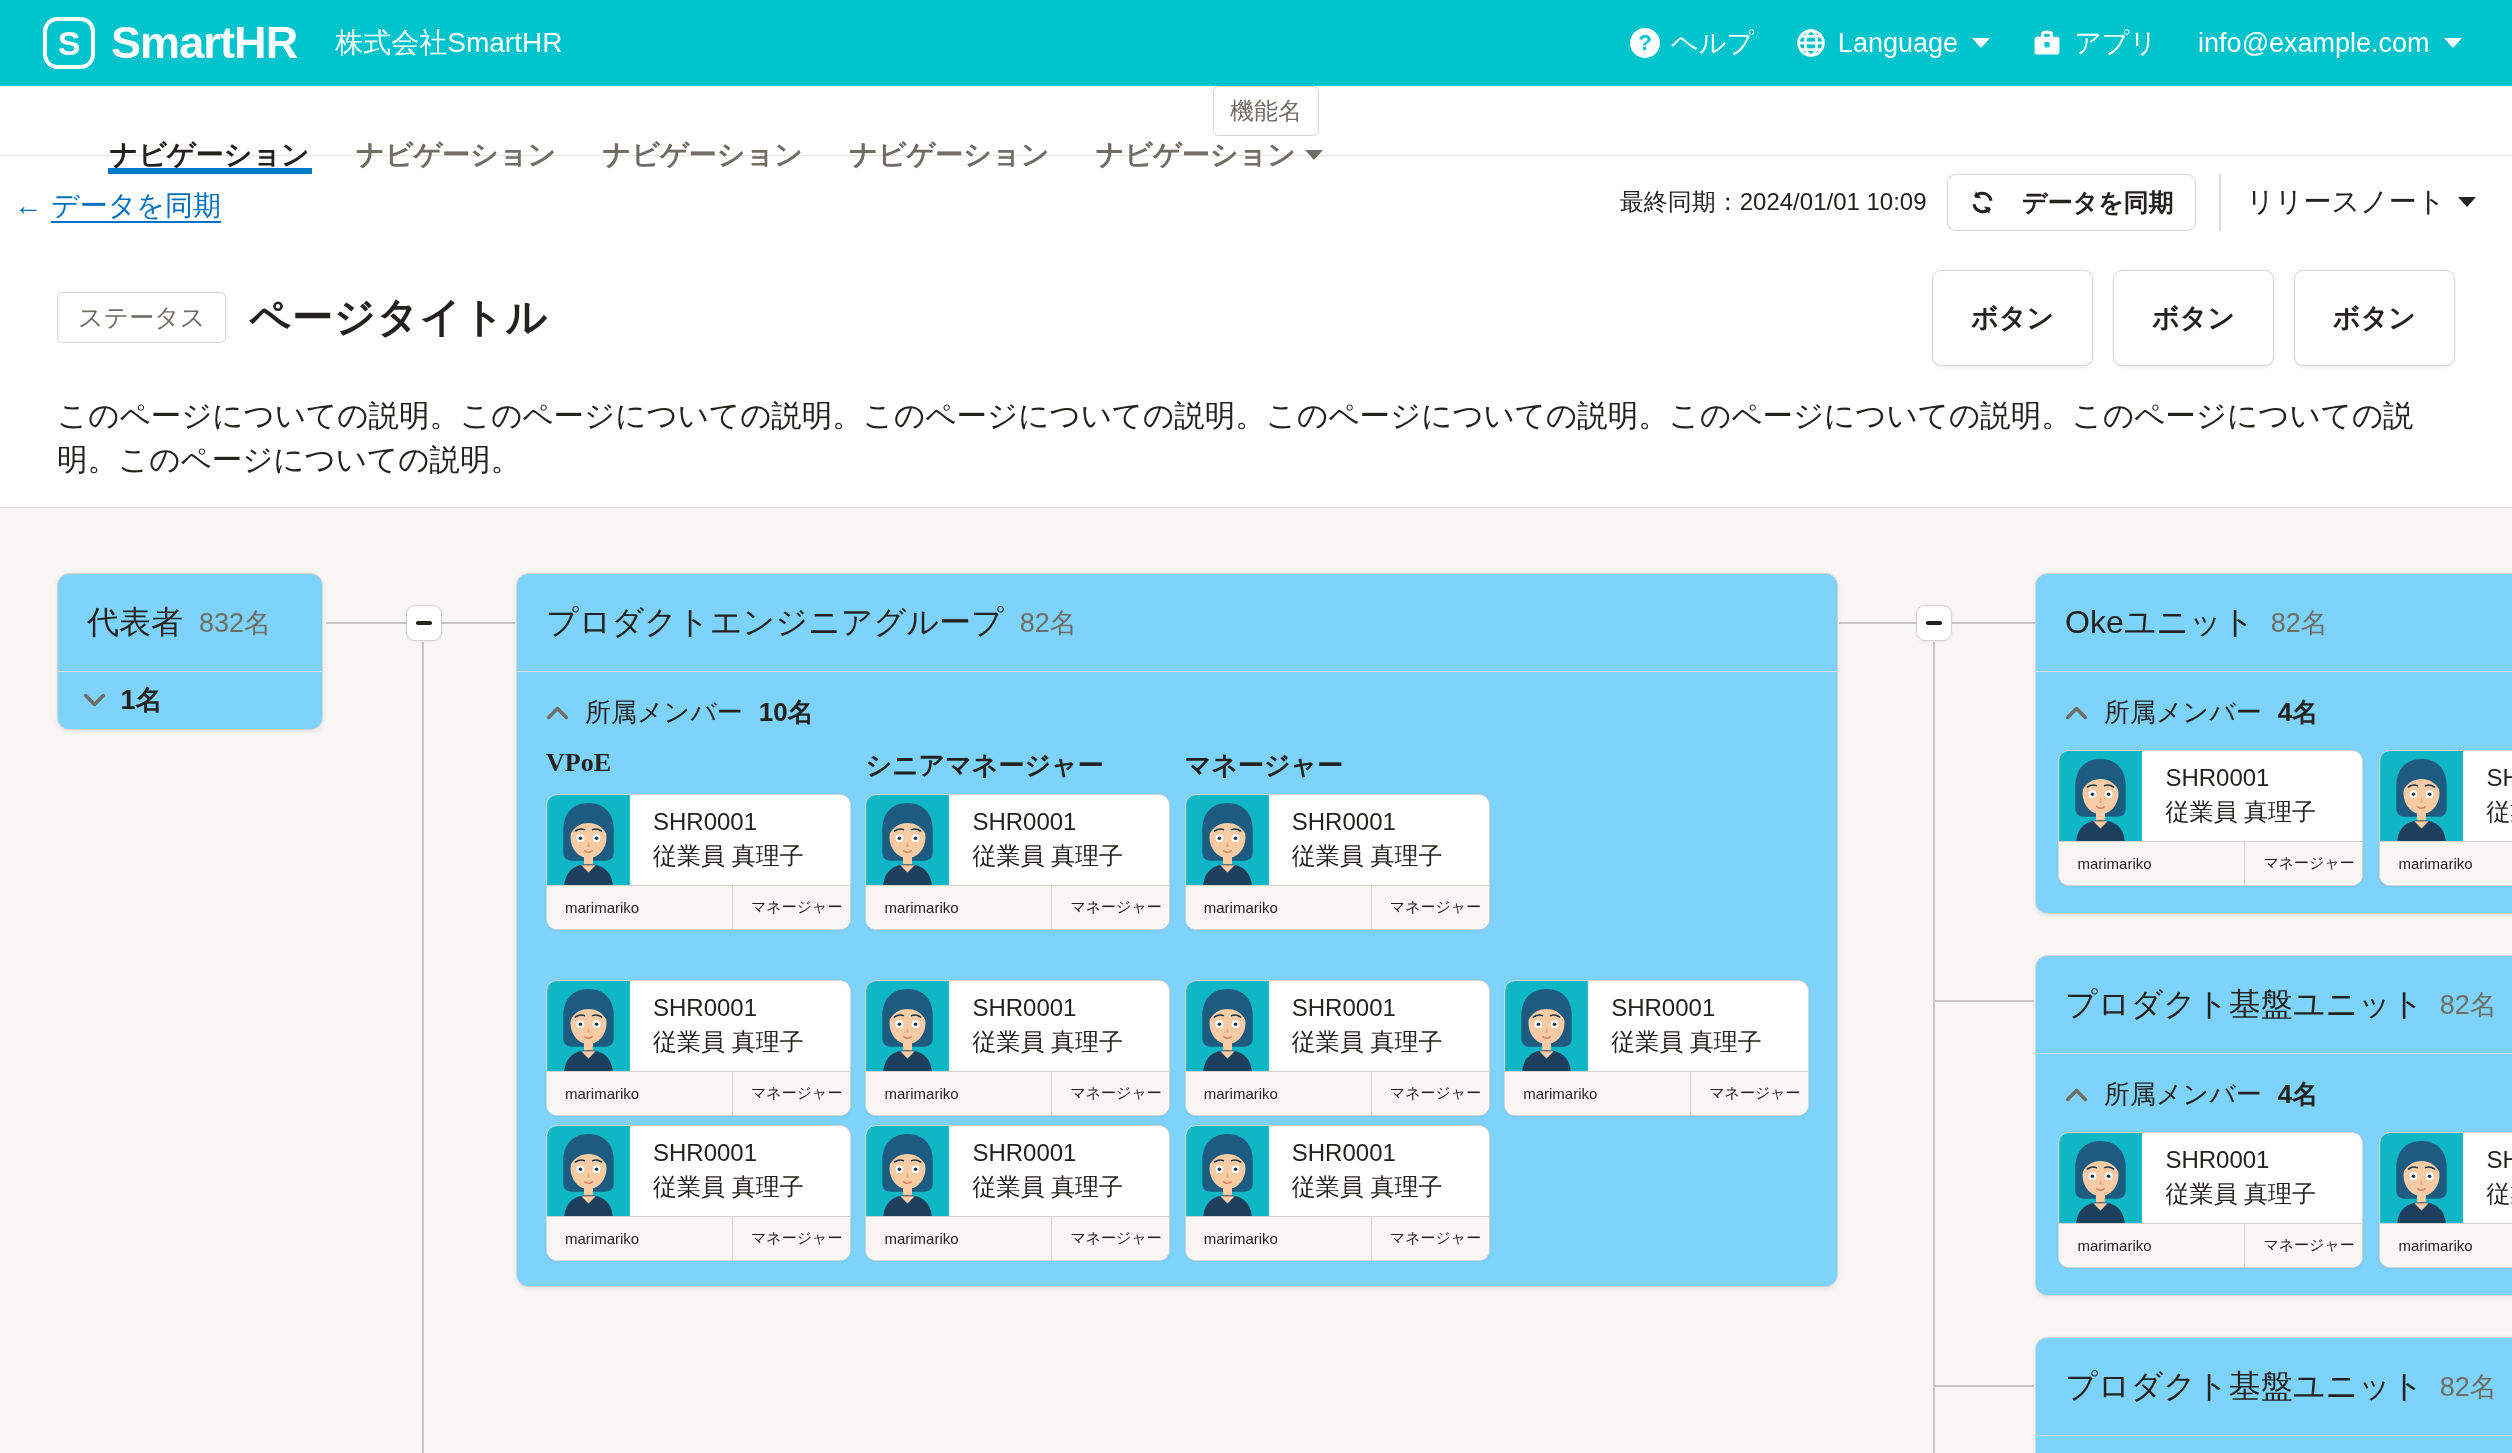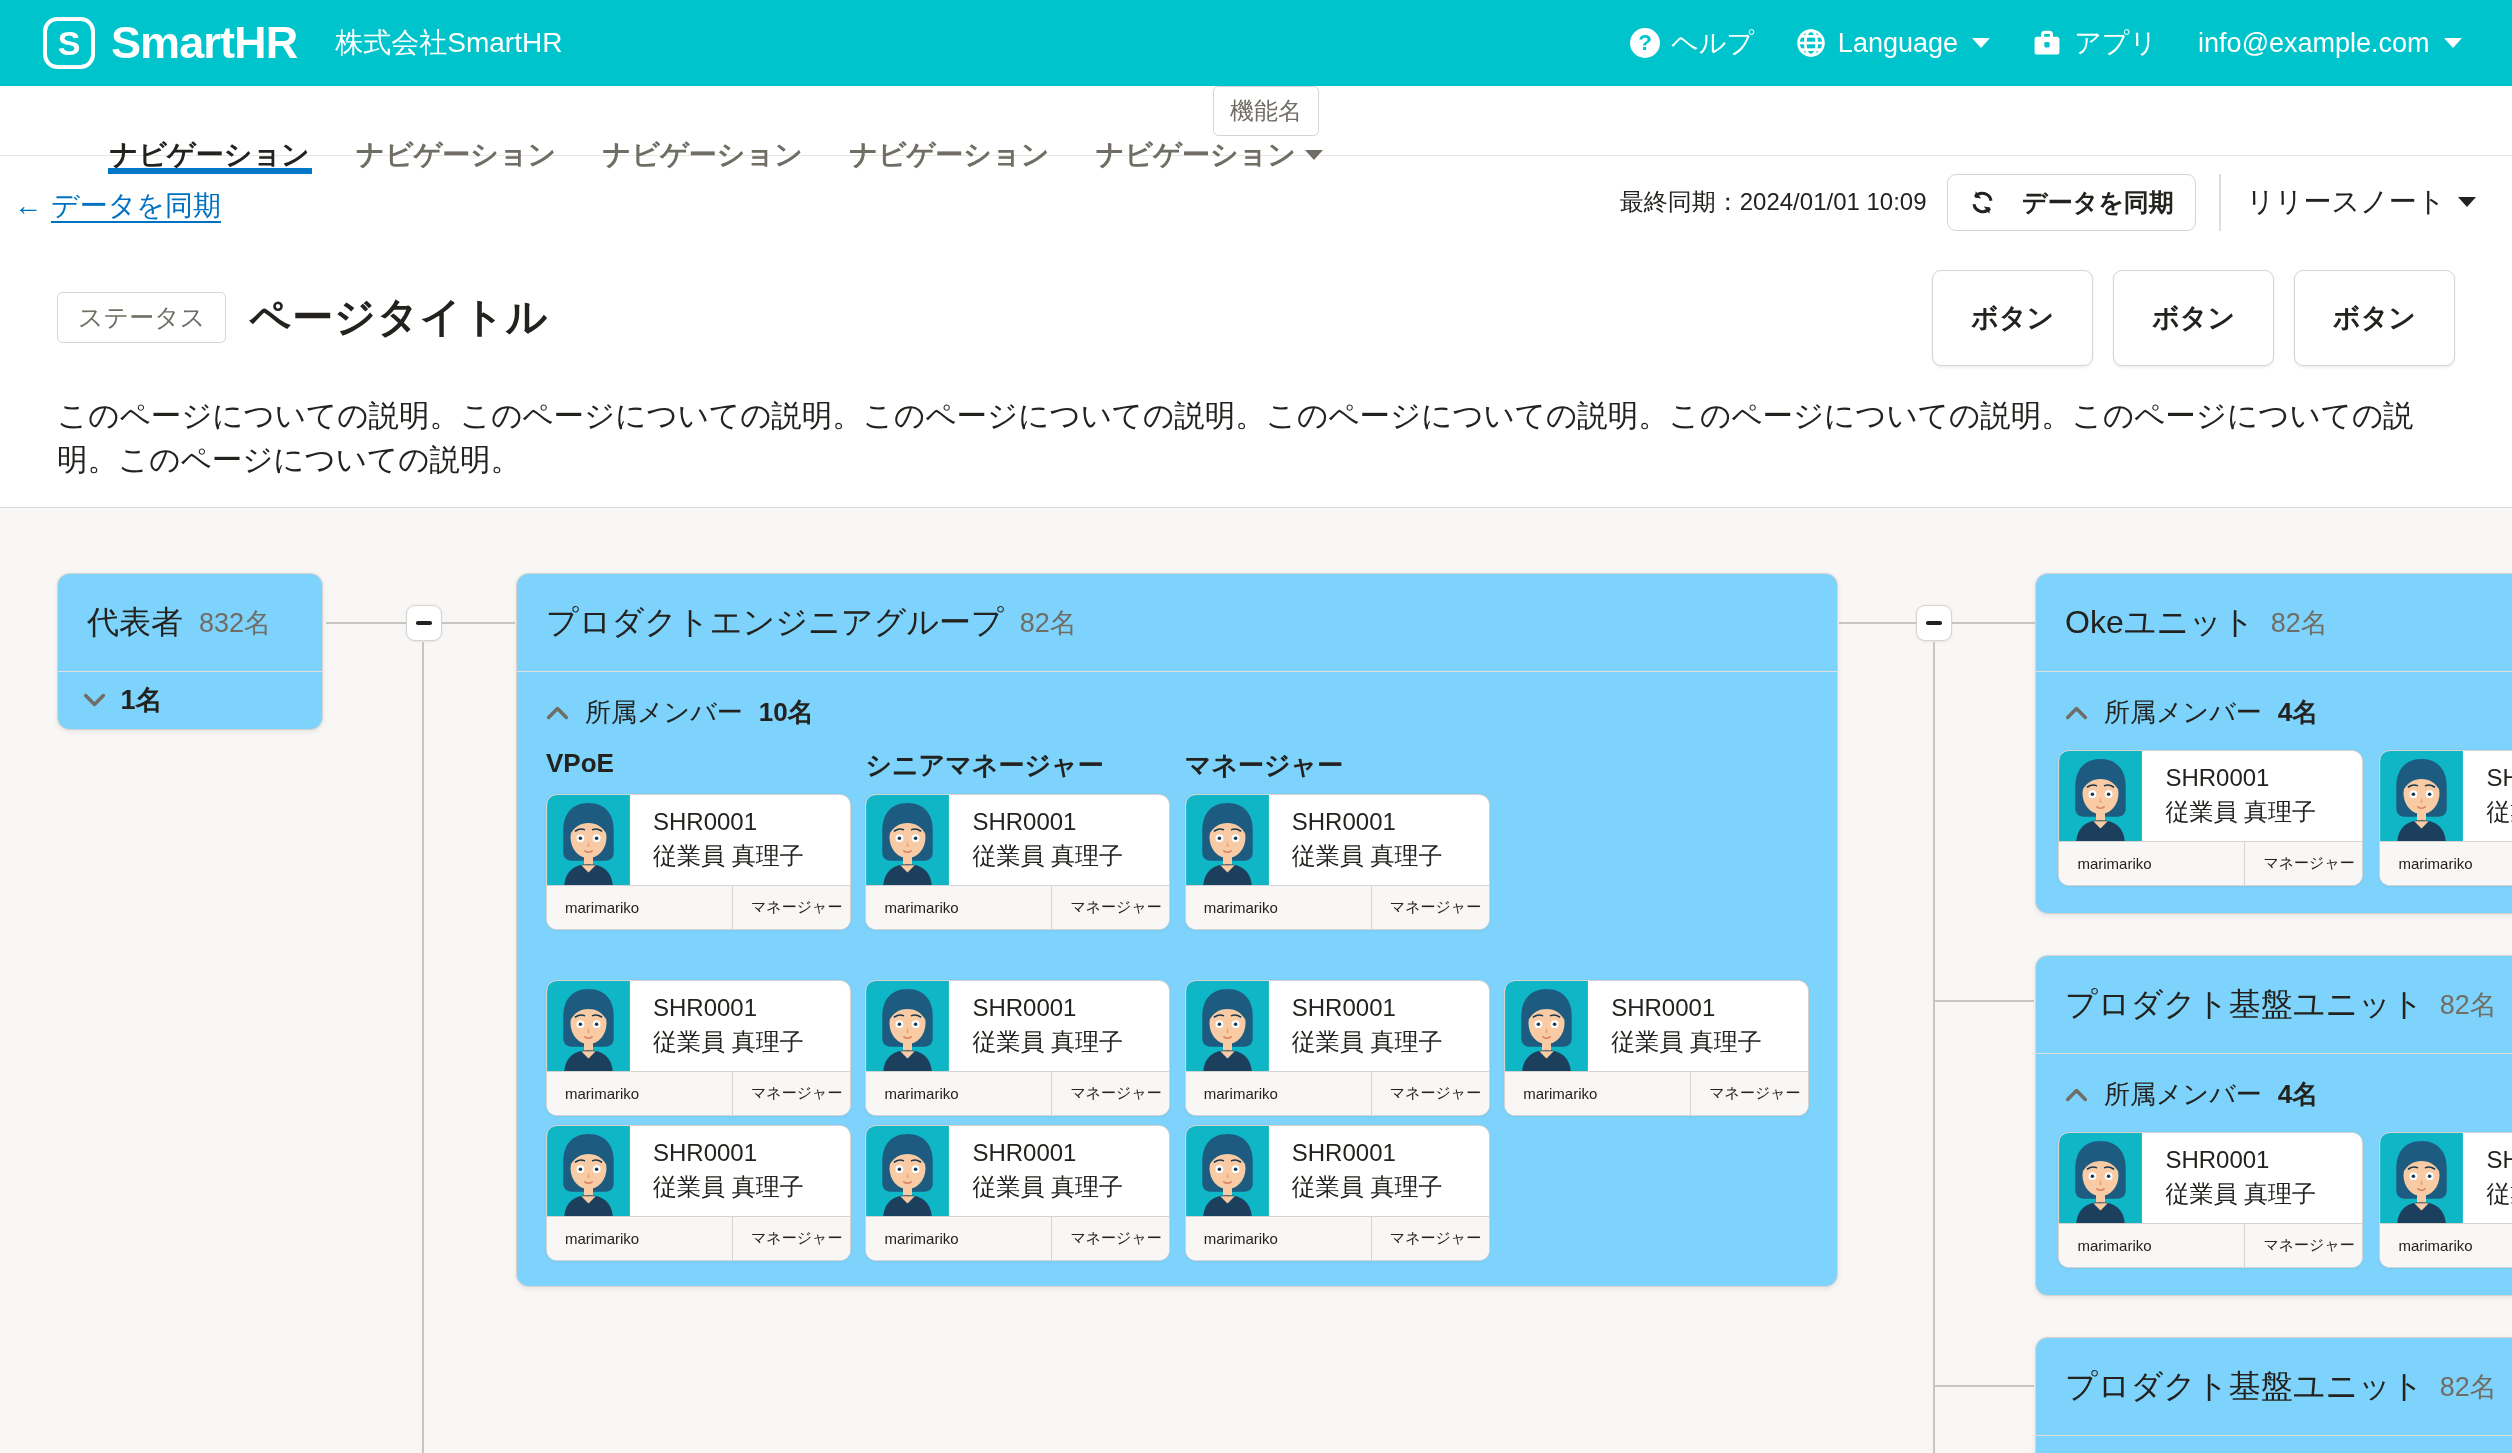--- a/index.html
+++ b/index.html
@@ -48,21 +48,21 @@
   .node-card{position:absolute;background:#7dd3fc;border:1.8px solid #d6d3d0;border-radius:12.6px;box-shadow:0 1.8px 5.4px rgba(0,0,0,0.08);box-sizing:border-box;}
   .node-title-row{height:98px;display:flex;align-items:center;padding:0 29px;border-bottom:1.8px solid #e2e0dc;box-sizing:border-box;}
   .node-title{font-size:32px;color:#23221e;white-space:nowrap;}
   .node-count{font-size:27px;color:#706d65;margin-left:16px;white-space:nowrap;}
   .root-card{left:57px;top:65px;width:266px;height:157px;}
   .root-expand{height:56px;display:flex;align-items:center;gap:14.4px;padding:0 25px;font-size:27px;font-weight:bold;cursor:pointer;}
   .group-card{left:516px;top:65px;width:1322px;height:714px;}
   .members-toggle{display:flex;align-items:center;gap:16px;margin:23px 0 0 29px;font-size:26px;color:#23221e;cursor:pointer;}
   .members-count{font-weight:bold;}
   .roles-row{display:flex;gap:14.4px;margin:18px 0 0 29px;}
-  .role-header{width:305px;font-size:26px;font-weight:bold;white-space:nowrap;}
+  .role-header{width:305px;font-size:26px;font-weight:bold;white-space:nowrap;font-family:Liberation Serif, serif;}
   .member-row{display:flex;gap:14.4px;margin-left:29px;}
   .row-1{margin-top:10.8px;}
   .row-2{margin-top:50px;}
   .row-3{margin-top:9px;}
   .unit-card{width:628px;}
   .unit-0{left:2035px;top:65px;height:341px;}
   .unit-1{left:2035px;top:447px;height:341px;}
   .unit-2{left:2035px;top:829px;height:341px;}
   .unit-members{display:flex;gap:16px;margin:20px 0 0 22.4px;}
   

